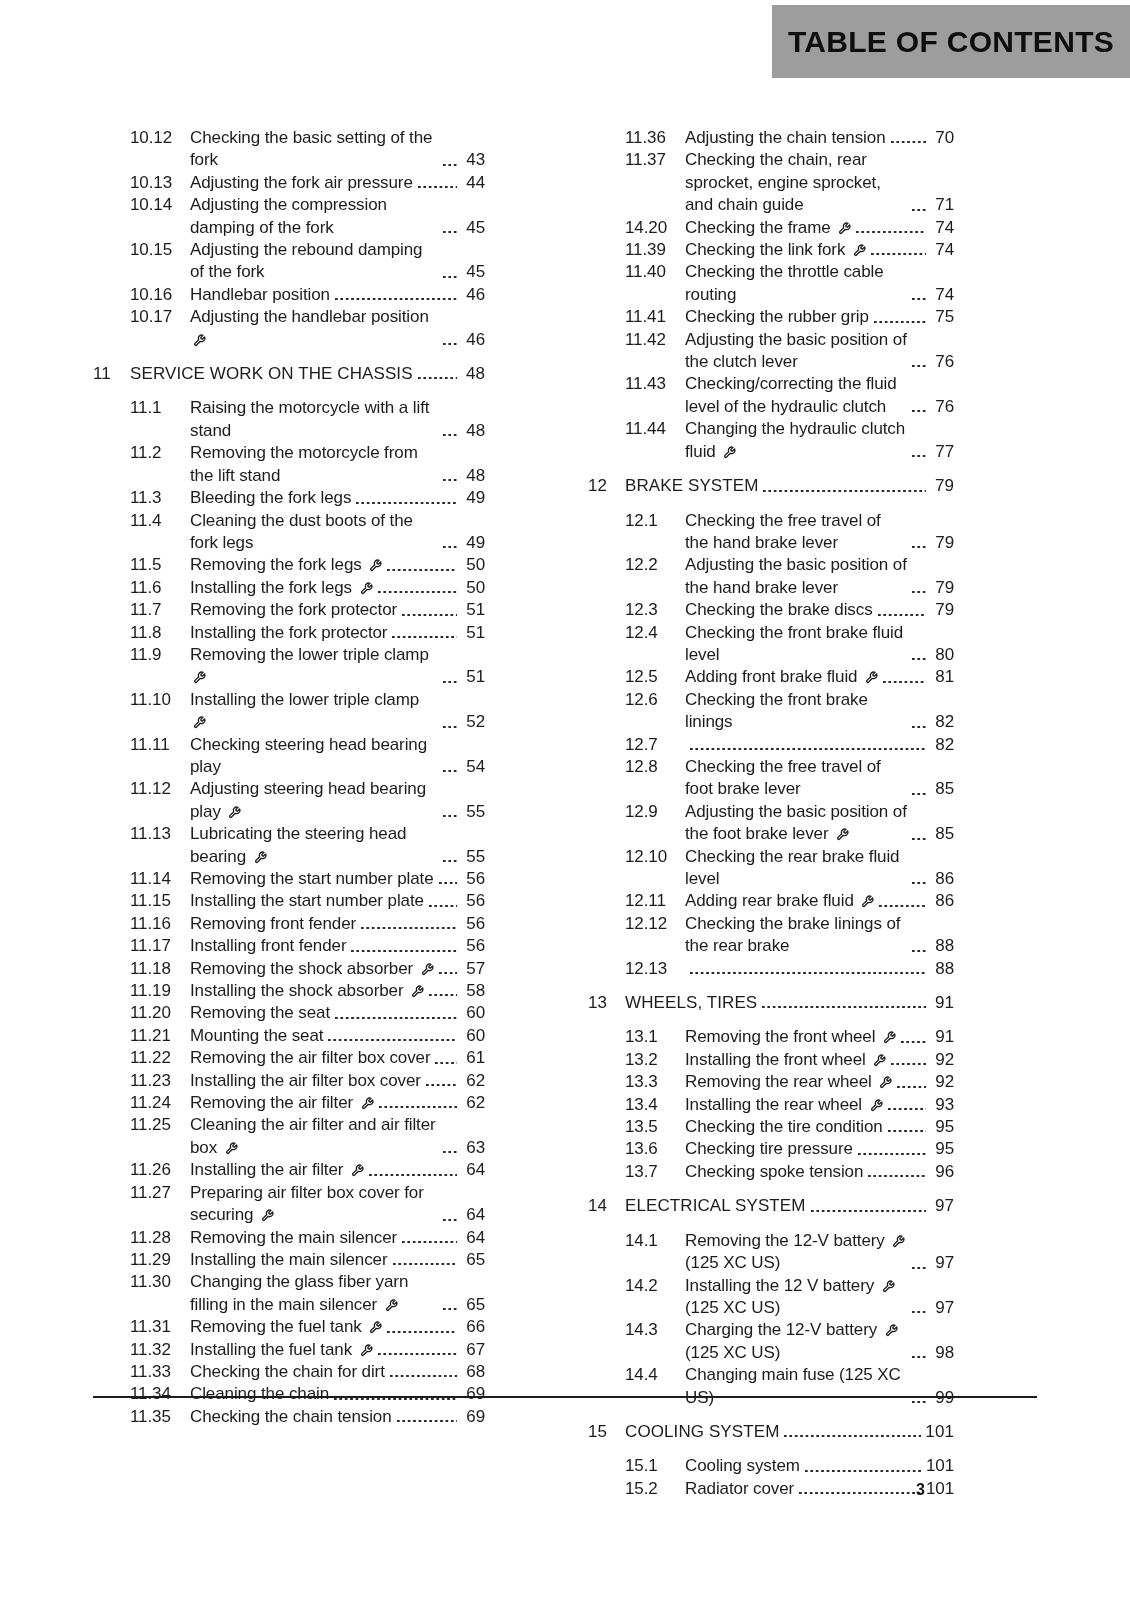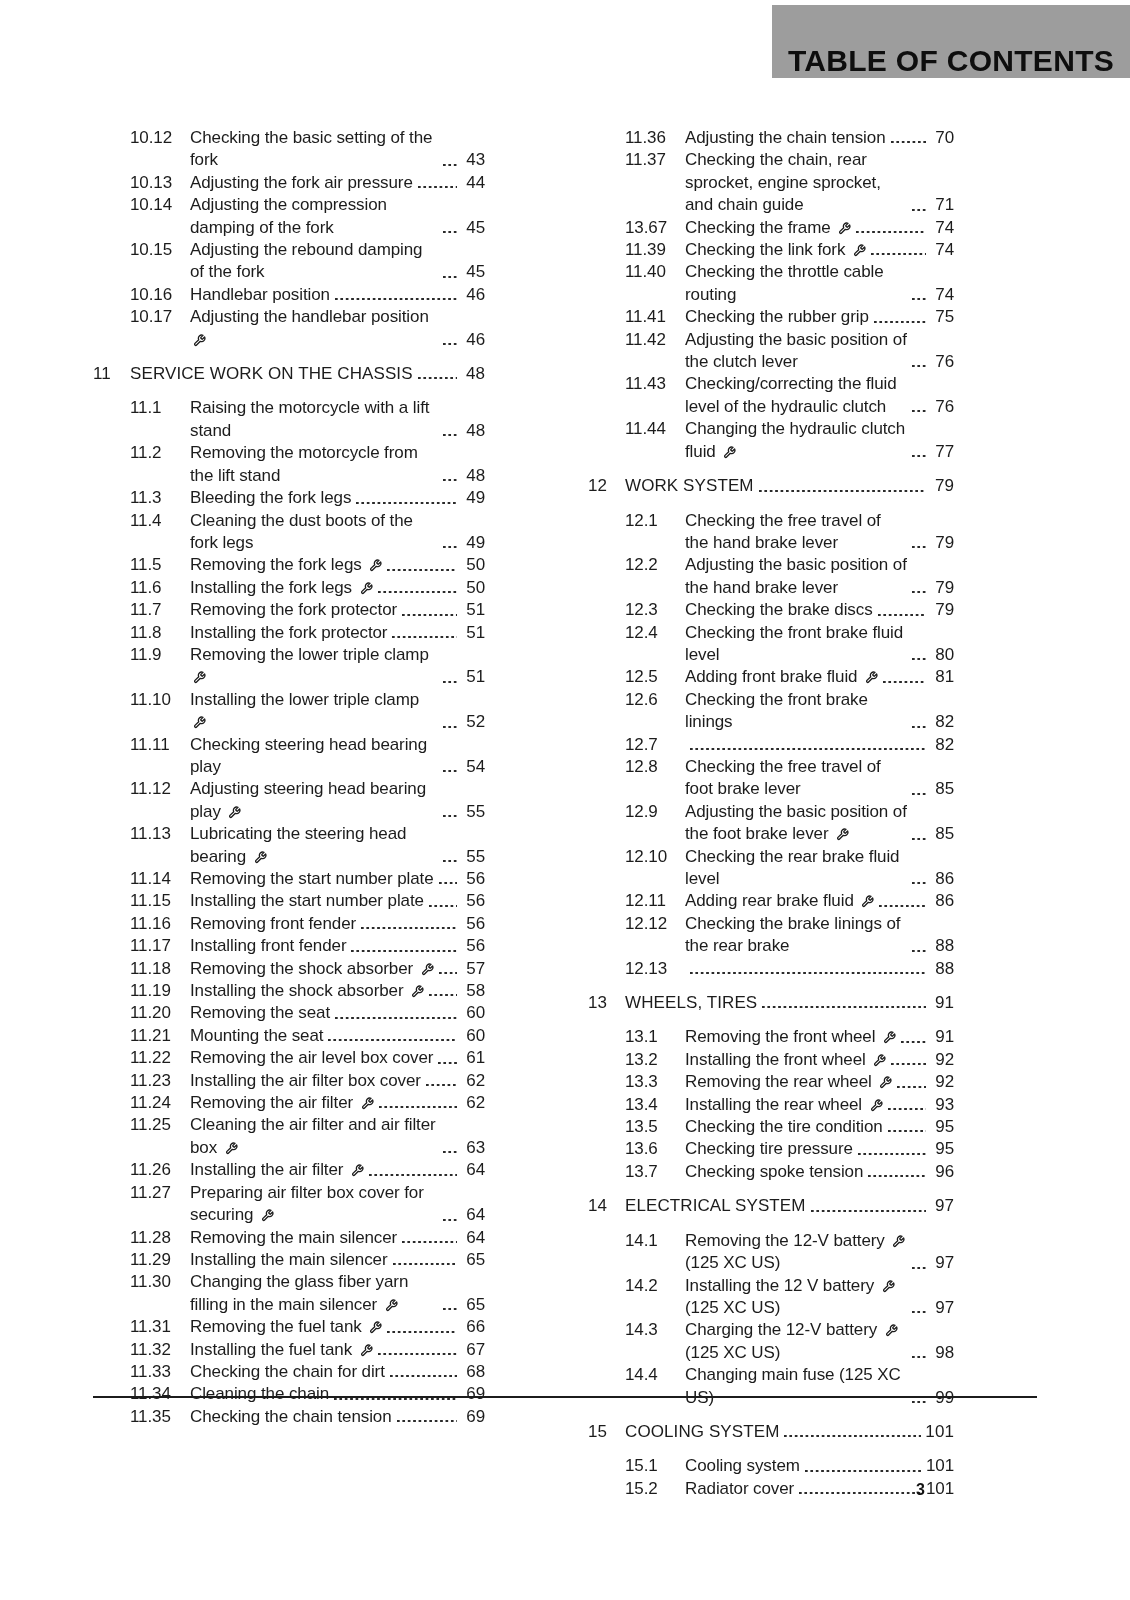--- a/index.html
+++ b/index.html
@@ -6,21 +6,21 @@
   html,body { background:#ffffff; }
   body {
     width:1130px; height:1600px; position:relative; overflow:hidden;
     font-family:"Liberation Sans","DejaVu Sans",sans-serif;
     color:#1c1c1c;
   }
   .page { position:absolute; inset:0; background:#ffffff; }
 
   .header-band {
     position:absolute; top:5px; right:0; width:358px; height:73px;
-    background:#9d9d9d; display:flex; align-items:flex-end; justify-content:center;
+    background:#9d9d9d; display:flex; align-items:center; justify-content:center;
   }
   .header-title {
     font-size:30px; font-weight:700; letter-spacing:0.3px; color:#0e0e0e;
     white-space:nowrap;
   }
 
   .col {
     position:absolute; top:127px;
     font-size:17px; line-height:22.4px; letter-spacing:-0.1px;
   }
@@ -304,21 +304,21 @@
         <span class="num">11.21</span>
         <div class="body">
           <span class="text">Mounting the seat</span>
           <span class="leader"></span>
           <span class="pageno">60</span>
         </div>
       </div>
       <div class="entry">
         <span class="num">11.22</span>
         <div class="body">
-          <span class="text">Removing the air level box cover</span>
+          <span class="text">Removing the air filter box cover</span>
           <span class="leader"></span>
           <span class="pageno">61</span>
         </div>
       </div>
       <div class="entry">
         <span class="num">11.23</span>
         <div class="body">
           <span class="text">Installing the air filter box cover</span>
           <span class="leader"></span>
           <span class="pageno">62</span>
@@ -446,21 +446,21 @@
       </div>
       <div class="entry">
         <span class="num">11.37</span>
         <div class="body">
           <span class="text">Checking the chain, rear sprocket, engine sprocket, and chain guide</span>
           <span class="leader"></span>
           <span class="pageno">71</span>
         </div>
       </div>
       <div class="entry">
-        <span class="num">13.67</span>
+        <span class="num">14.20</span>
         <div class="body">
           <span class="text">Checking the frame <span class="wrench"><svg viewBox="0 0 24 24" fill="none" stroke="currentColor" stroke-width="2.4" stroke-linecap="round" stroke-linejoin="round">
                 <path d="M14.7 6.3a1 1 0 0 0 0 1.4l1.6 1.6a1 1 0 0 0 1.4 0l3.77-3.77a6 6 0 0 1-7.94 7.94l-6.91 6.91a2.12 2.12 0 0 1-3-3l6.91-6.91a6 6 0 0 1 7.94-7.94l-3.76 3.76z"></path>
               </svg></span></span>
           <span class="leader"></span>
           <span class="pageno">74</span>
         </div>
       </div>
       <div class="entry">
         <span class="num">11.39</span>
@@ -510,21 +510,21 @@
           <span class="text">Changing the hydraulic clutch fluid <span class="wrench"><svg viewBox="0 0 24 24" fill="none" stroke="currentColor" stroke-width="2.4" stroke-linecap="round" stroke-linejoin="round">
                 <path d="M14.7 6.3a1 1 0 0 0 0 1.4l1.6 1.6a1 1 0 0 0 1.4 0l3.77-3.77a6 6 0 0 1-7.94 7.94l-6.91 6.91a2.12 2.12 0 0 1-3-3l6.91-6.91a6 6 0 0 1 7.94-7.94l-3.76 3.76z"></path>
               </svg></span></span>
           <span class="leader"></span>
           <span class="pageno">77</span>
         </div>
       </div>
       <div class="entry chapter">
         <span class="num">12</span>
         <div class="body">
-          <span class="text">WORK SYSTEM</span>
+          <span class="text">BRAKE SYSTEM</span>
           <span class="leader"></span>
           <span class="pageno">79</span>
         </div>
       </div>
       <div class="entry">
         <span class="num">12.1</span>
         <div class="body">
           <span class="text">Checking the free travel of the hand brake lever</span>
           <span class="leader"></span>
           <span class="pageno">79</span>

